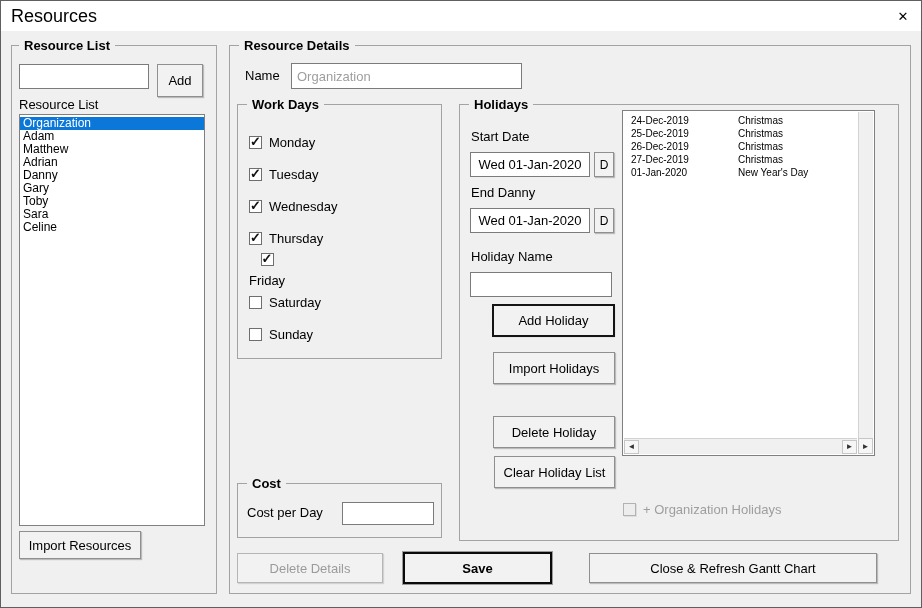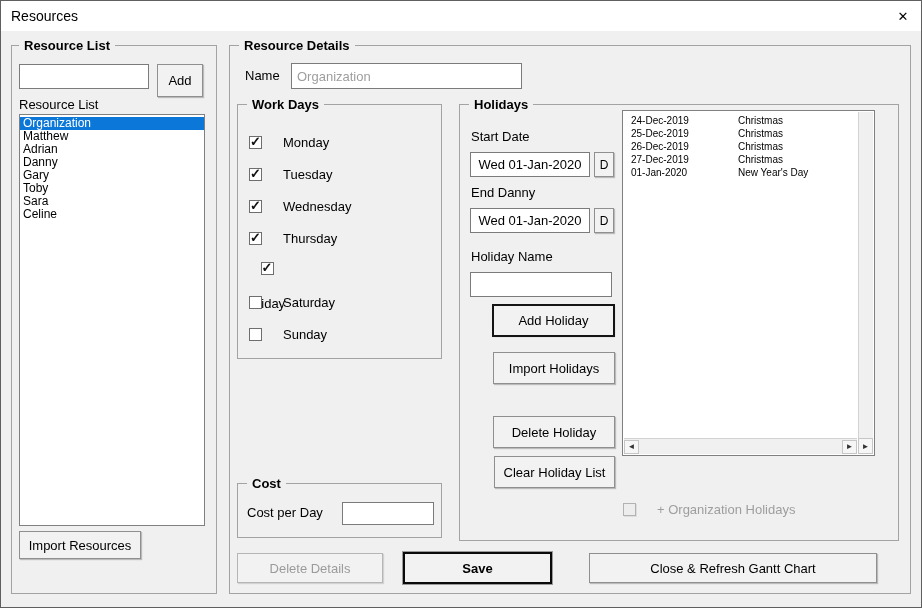--- a/index.html
+++ b/index.html
@@ -1,37 +1,37 @@
 <!DOCTYPE html>
 <html><head>
 <meta charset="utf-8">
 <style>
   * { margin:0; padding:0; box-sizing:border-box; }
   html,body { background:#ffffff; }
   body { font-family:"Liberation Sans", sans-serif; font-size:13px; color:#000; }
   .window { position:relative; width:922px; height:608px; background:#f0f0f0; border:1px solid #5f5f5f; overflow:hidden; }
   .titlebar { position:absolute; left:0; top:0; width:100%; height:30px; background:#ffffff; display:flex; align-items:center; }
-  .title-text { margin-left:10px; font-size:14px; }
+  .title-text { margin-left:10px; font-size:18px; }
   .close-btn { position:absolute; right:0; top:0; width:36px; height:30px; display:flex; align-items:center; justify-content:center; font-size:13px; cursor:pointer; }
   .frame { position:absolute; border:1px solid #a3a3a3; background:transparent; }
   .caption { position:absolute; font-weight:bold; font-size:13px; background:#f0f0f0; padding:0 5px; white-space:nowrap; z-index:3; line-height:15px; }
   .label { position:absolute; font-size:13px; white-space:nowrap; line-height:15px; }
   .btn { position:absolute; background:#f2f2f2; border:1px solid #8f8f8f; box-shadow:1px 1px 1px rgba(0,0,0,0.22); display:flex; align-items:center; justify-content:center; font-size:13px; cursor:pointer; white-space:nowrap; }
   .btn.focused { border:1px solid #141414; box-shadow:0 0 0 1px #141414, 1px 1px 1px rgba(0,0,0,0.22); }
   .btn.primary { font-weight:bold; border:2px solid #0a0a0a; box-shadow:0 0 0 1px #9a9a9a; }
   .btn.disabled { color:#9b9b9b; border:1px solid #b5b5b5; box-shadow:1px 1px 1px rgba(0,0,0,0.12); cursor:default; }
   .btn.small { font-size:12px; }
   .input { position:absolute; border:1px solid #7b7b7b; background:#fff; font-family:"Liberation Sans", sans-serif; font-size:13px; padding:2px 5px; outline:none; }
   .input.gray { color:#9e9e9e; }
   .input.centered { text-align:center; padding:2px 2px; }
   .listbox { position:absolute; background:#fff; border:1px solid #808080; overflow:hidden; }
   .listbox-inner { padding-top:2px; }
   .list-item { height:13px; line-height:13px; font-size:12px; padding:0 3px; white-space:nowrap; cursor:default; }
   .list-item.selected { background:#0b77d9; color:#fff; }
-  .day-row { position:absolute; height:16px; display:flex; align-items:center; gap:21px; cursor:default; }
+  .day-row { position:absolute; height:16px; display:flex; align-items:center; gap:7px; cursor:default;justify-content:center; }
   .cb { width:13px; height:13px; border:1px solid #6e6e6e; background:#fff; position:relative; flex:0 0 auto; }
   .cb.checked::after { content:"✓"; position:absolute; left:0; top:-3px; font-size:13px; font-weight:bold; color:#111; }
   .cb.disabled { border-color:#b2b2b2; background:#ededed; box-shadow:1px 1px 0 rgba(0,0,0,0.08); }
   .h-row { position:relative; height:13px; line-height:13px; font-size:10px; cursor:default; }
   .h-date { position:absolute; left:8px; white-space:nowrap; }
   .h-name { position:absolute; left:115px; white-space:nowrap; }
   .vscroll { position:absolute; top:1px; right:1px; bottom:17px; width:15px; background:#f0f0f0; border-left:1px solid #d2d2d2; }
   .hscroll { position:absolute; left:1px; right:17px; bottom:1px; height:16px; background:#f0f0f0; border-top:1px solid #d2d2d2; display:flex; align-items:center; justify-content:space-between; }
   .scroll-arrow { width:15px; height:14px; display:flex; align-items:center; justify-content:center; font-size:8px; color:#333; background:#f6f6f6; border:1px solid #c6c6c6; cursor:pointer; }
   .scroll-corner { position:absolute; right:1px; bottom:1px; width:15px; height:16px; display:flex; align-items:center; justify-content:center; font-size:8px; color:#333; background:#f6f6f6; border:1px solid #c6c6c6; cursor:pointer; }
@@ -50,20 +50,21 @@
   <span class="caption" style="left:18px; top:37px;">Resource List</span>
 
   <input class="input" style="left: 18px; top: 63px; width: 130px; height: 25px;" value="">
   <div class="btn" style="left:156px; top:63px; width:46px; height:33px;">Add</div>
 
   <span class="label" style="left:18px; top:96px;">Resource List</span>
 
   <div class="listbox" style="left:18px; top:113px; width:186px; height:412px;">
     <div class="listbox-inner">
       <div class="list-item selected">Organization</div>
+      <div class="list-item">Adam</div>
       <div class="list-item">Matthew</div>
       <div class="list-item">Adrian</div>
       <div class="list-item">Danny</div>
       <div class="list-item">Gary</div>
       <div class="list-item">Toby</div>
       <div class="list-item">Sara</div>
       <div class="list-item">Celine</div>
     </div>
   </div>
 

